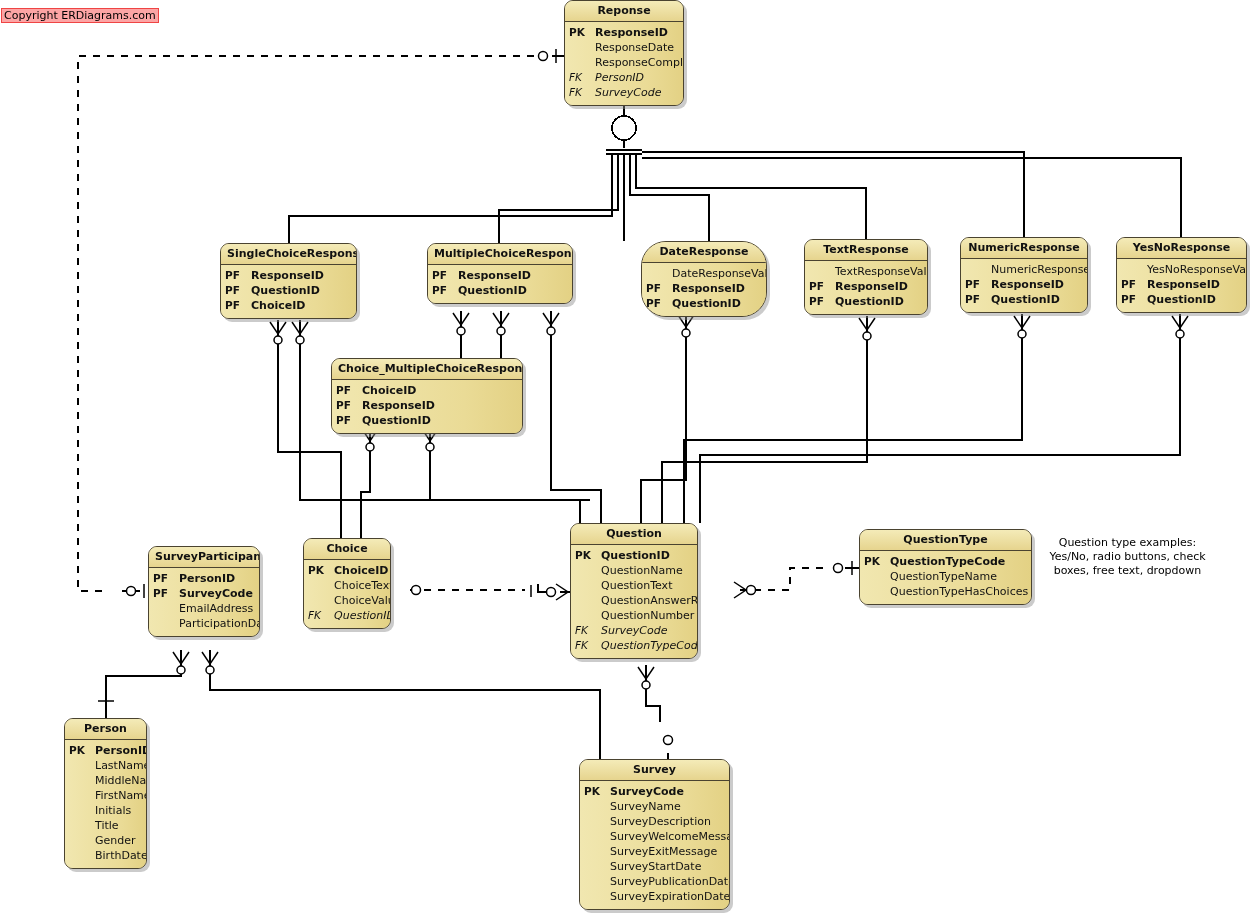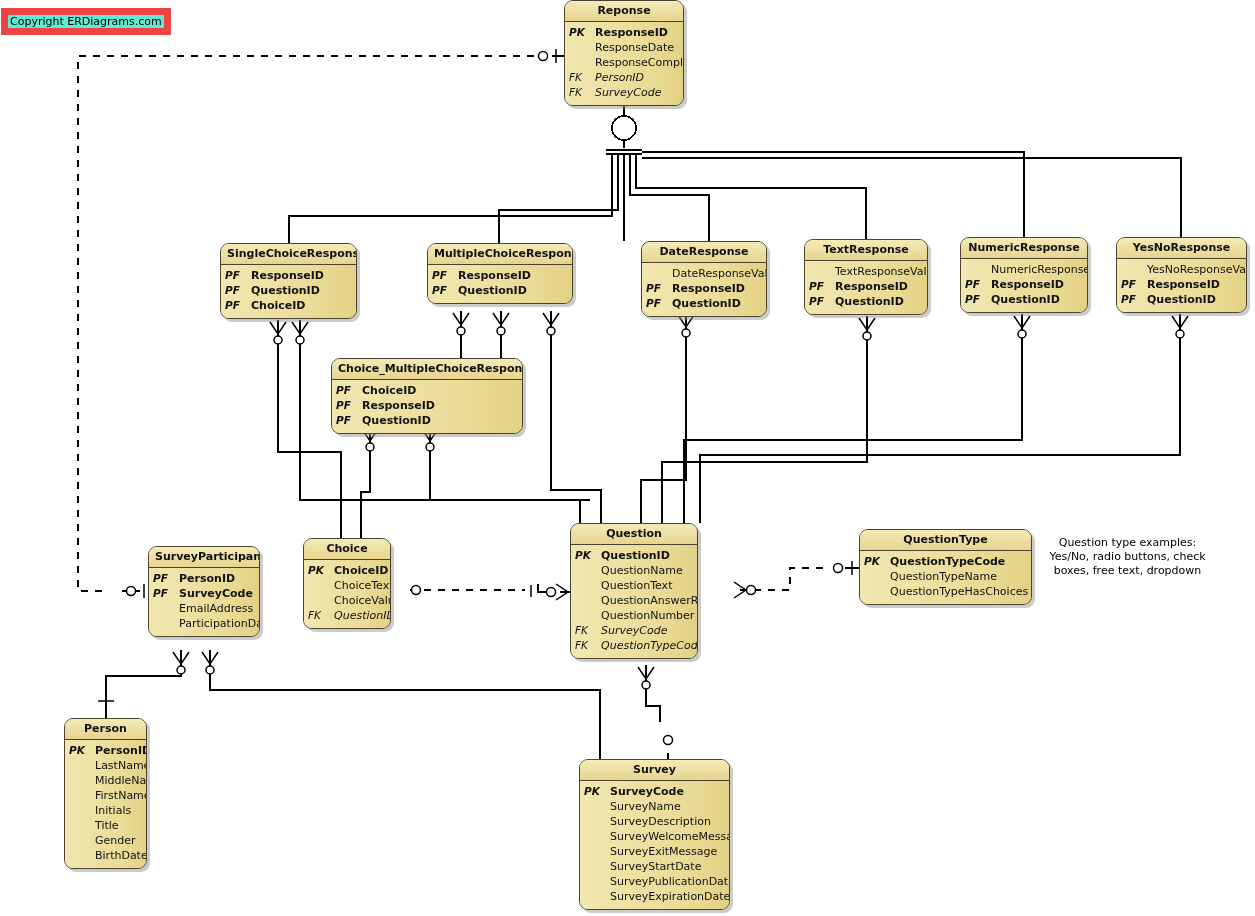--- a/index.html
+++ b/index.html
@@ -42,21 +42,20 @@
     line-height:15px;
     color:#121212;
     white-space:nowrap;
   }
   .attr .key{
     width:26px;
     flex:0 0 26px;
     font-weight:bold;
     font-size:10.5px;
     text-align:left;
-    font-style:italic;
   }
   .attr .nm{flex:1 1 auto;}
   .attr.pk .nm{font-weight:bold;}
   .attr.pf .nm{font-weight:bold;}
   .attr.fk .key{font-style:italic;font-weight:normal;}
   .attr.fk .nm{font-style:italic;}
   .attr.plain .key{visibility:hidden;}
 
   
   .note{
@@ -64,22 +63,22 @@
     font-size:11px;
     line-height:14px;
     color:#000;
     text-align:center;
     white-space:pre-line;
     z-index:6;
   }
   .copyright{
     position:absolute;
     left:1px;top:8px;
-    border:7px solid #ef4444;
-    background:#5eead4;
+    border:1px solid #ef4444;
+    background:#fca5a5;
     font-size:11px;
     line-height:13px;
     padding:0px 2px;
     color:#000;
     z-index:30;
     white-space:nowrap;
     text-align:right;
   }
 </style>
 </head>
@@ -263,21 +262,21 @@
         <div class="attr pf">
           <span class="key">PF</span>
           <span class="nm">ResponseID</span>
         </div>
         <div class="attr pf">
           <span class="key">PF</span>
           <span class="nm">QuestionID</span>
         </div>
       </div>
     </div>
-    <div class="entity" style="left: 641px; top: 241px; width: 126px;">
+    <div class="entity" style="left: 641px; top: 241px; width: 126px; border-radius: 25px;">
       <div class="ent-title">DateResponse</div>
       <div class="ent-body">
         <div class="attr plain">
           <span class="key"></span>
           <span class="nm">DateResponseValue</span>
         </div>
         <div class="attr pf">
           <span class="key">PF</span>
           <span class="nm">ResponseID</span>
         </div>

